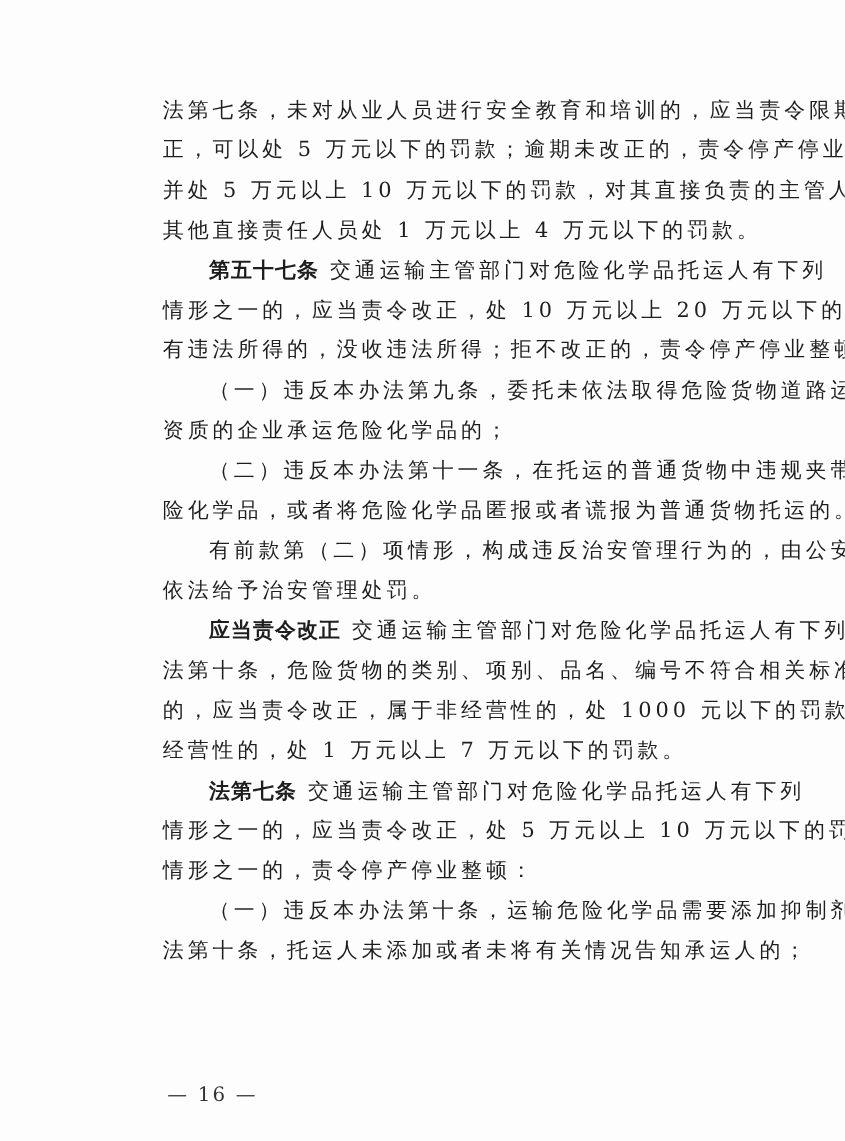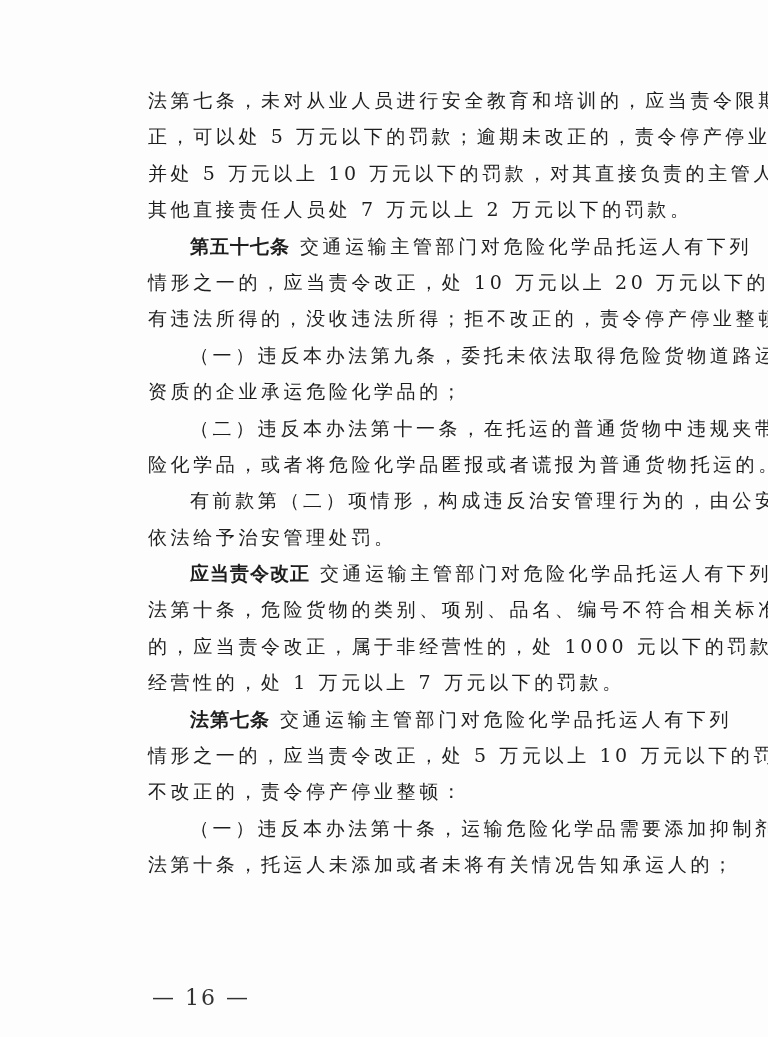--- a/index.html
+++ b/index.html
@@ -42,37 +42,37 @@
     .bold {
       font-family: "DejaVu Sans", "Liberation Sans", sans-serif;
       font-weight: bold;
       letter-spacing: 1px;
       margin-right: 10px;
     }
     .page-number {
       position: absolute;
       left: 152px;
       top: 985px;
-      font-size: 22px;
+      font-size: 18px;
       letter-spacing: 2px;
       color: #333;
       white-space: nowrap;
     }
   </style>
 </head>
 <body>
 
 <div class="page">
   <div class="body-text">
 
     <div>
       <div class="line">法第七条，未对从业人员进行安全教育和培训的，应当责令限期改</div>
       <div class="line">正，可以处 5 万元以下的罚款；逾期未改正的，责令停产停业整顿，</div>
       <div class="line">并处 5 万元以上 10 万元以下的罚款，对其直接负责的主管人员和</div>
-      <div class="line">其他直接责任人员处 7 万元以上 2 万元以下的罚款。</div>
+      <div class="line">其他直接责任人员处 1 万元以上 4 万元以下的罚款。</div>
     </div>
 
     <div>
       <div class="line indent"><span class="bold">第五十七条</span><span>交通运输主管部门对危险化学品托运人有下列</span></div>
       <div class="line">情形之一的，应当责令改正，处 10 万元以上 20 万元以下的罚款，</div>
       <div class="line">有违法所得的，没收违法所得；拒不改正的，责令停产停业整顿：</div>
     </div>
 
     <div>
       <div class="line indent">（一）违反本办法第九条，委托未依法取得危险货物道路运输</div>
@@ -92,21 +92,21 @@
     <div>
       <div class="line indent"><span class="bold">应当责令改正</span><span>交通运输主管部门对危险化学品托运人有下列</span></div>
       <div class="line">法第十条，危险货物的类别、项别、品名、编号不符合相关标准要求</div>
       <div class="line">的，应当责令改正，属于非经营性的，处 1000 元以下的罚款；属于</div>
       <div class="line">经营性的，处 1 万元以上 7 万元以下的罚款。</div>
     </div>
 
     <div>
       <div class="line indent"><span class="bold">法第七条</span><span>交通运输主管部门对危险化学品托运人有下列</span></div>
       <div class="line">情形之一的，应当责令改正，处 5 万元以上 10 万元以下的罚款；拒</div>
-      <div class="line">不改正的，责令停产停业整顿：</div>
+      <div class="line">情形之一的，责令停产停业整顿：</div>
     </div>
 
     <div>
       <div class="line indent">（一）违反本办法第十条，运输危险化学品需要添加抑制剂或</div>
       <div class="line">法第十条，托运人未添加或者未将有关情况告知承运人的；</div>
     </div>
 
   </div>
 
   <div class="page-number">— 16 —</div>

